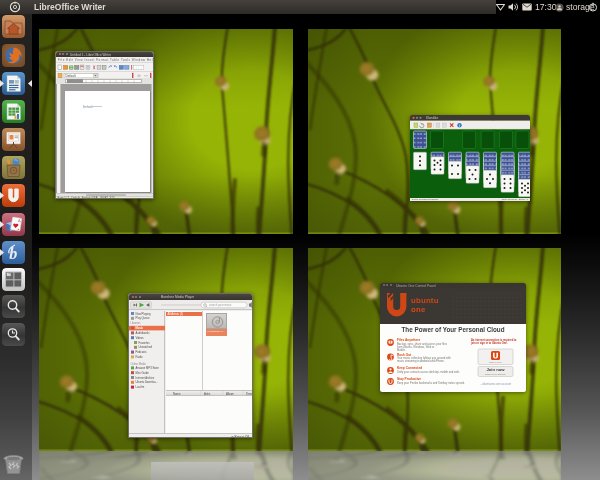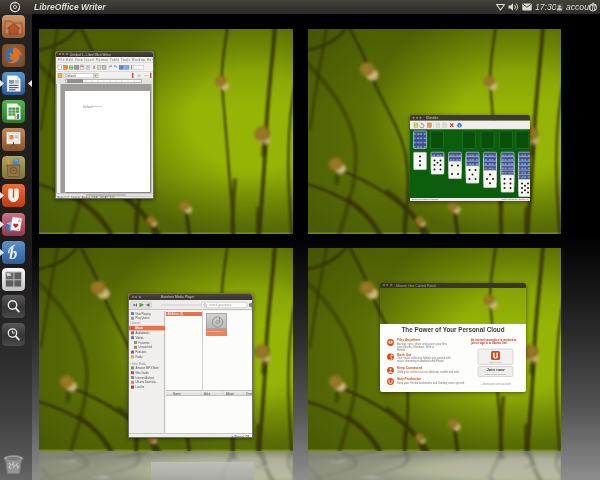--- a/index.html
+++ b/index.html
@@ -14,22 +14,22 @@
 .ws { position:absolute; overflow:hidden; }
 #ws1 { left:39px; top:29px;  width:254px; height:205px; }
 #ws2 { left:308px; top:29px; width:253px; height:205px; }
 #ws3 { left:39px; top:248px; width:254px; height:203px; }
 #ws4 { left:308px; top:248px; width:253px; height:203px; }
 .wp { position:absolute; left:0; top:0; width:100%; height:100%; }
 
 .refl { position:absolute; overflow:hidden; opacity:0.4; }
 .refl > svg { position:absolute; left:0; width:100%; transform:scaleY(-1); filter:grayscale(72%) brightness(1.75) blur(1.8px); }
 
-#panel { position:absolute; left:0; top:0; width:600px; height:14px;
-  background:linear-gradient(to bottom,#45413c,#2d2a27); z-index:50; color:#dfdbd2;font-style:italic; }
+#panel { position:absolute; left:0; top:0; width:496px; height:14px;
+  background:linear-gradient(to bottom,#45413c,#2d2a27); z-index:50; color:#dfdbd2; }
 #panel .apptitle { position:absolute; left:34px; top:2.4px; font-size:8.5px; font-weight:bold; color:#dfdbd2; }
 #panel .right { position:absolute; right:2px; top:0; height:14px; display:flex; align-items:center; gap:3px; }
 
 #launcher { position:absolute; left:0; top:14px; width:32px; height:466px; z-index:40;
   background:linear-gradient(to bottom, #252321 0%, #1e1c1b 55%, #2d2d2d 74%, #3f3f3f 86%, #555 95%, #666 100%); }
 .lic { position:absolute; left:2px; width:23px; height:23px; border-radius:4px; overflow:hidden; }
 .lic svg { position:absolute; left:0; top:0; }
 .larrow { position:absolute; z-index:45; }
 </style>
 </head>
@@ -469,20 +469,36 @@
       </svg>
     <div style="position:absolute; left:72px; top:35px; width:146px; height:109px; border-radius:2.5px; filter:blur(0.45px); box-shadow:0 1px 4px rgba(0,0,0,0.5); overflow:hidden;">
 
       <div style="position:absolute; left:0; top:0; width:100%; height:5px; background:#393531;">
         <div style="position:absolute; left:2.5px; top:1.3px; width:2.1px; height:2.1px; border-radius:50%; border:0.5px solid #8a8682;"></div>
         <div style="position:absolute; left:6.3px; top:1.3px; width:2.1px; height:2.1px; border-radius:50%; border:0.5px solid #8a8682;"></div>
         <div style="position:absolute; left:10.1px; top:1.3px; width:2.1px; height:2.1px; border-radius:50%; border:0.5px solid #8a8682;"></div>
         <div style="position:absolute; left:16px; top:0.8px; font-size:3.4px; color:#aaa69e;">Ubuntu One Control Panel</div>
       </div>
 
+      <div style="position:absolute; left:0; top:5px; width:100%; height:36px; background:#3b3733; overflow:hidden;">
+        <svg width="146" height="36">
+          <defs>
+            <pattern id="dotpat" width="4" height="4" patternUnits="userSpaceOnUse">
+              <circle cx="1.2" cy="1.2" r="0.75" fill="#423e3a"></circle>
+            </pattern>
+          </defs>
+          <rect x="72" y="2" width="72" height="32" fill="url(#dotpat)"></rect>
+
+          <path d="M7,5 h6.2 v13.6 a3.5,3.5 0 0 0 7,0 V5 h6.2 v13.7 a9.7,9.7 0 0 1 -19.4,0 Z" fill="#cf4716"></path>
+          <path d="M13.2,4.8 l-5.2,5.8 v-3 l2.6,-2.8 Z" fill="#3b3733"></path>
+          <path d="M10.5,10.2 l2.7,-2.6 v3 l-2.7,2.4 Z" fill="#3b3733" opacity="0.9"></path>
+          <text x="31" y="15" font-size="7.8" fill="#cf4716" font-family="Liberation Sans" font-weight="bold" letter-spacing="0.2">ubuntu</text>
+          <text x="31" y="23.5" font-size="7.8" fill="#dd4814" font-family="Liberation Sans" font-weight="bold" letter-spacing="0.2">one</text>
+        </svg>
+      </div>
 
       <div style="position:absolute; left:0; top:41px; width:100%; height:68px; background:#fdfdfc; font-family:'Liberation Sans',sans-serif;">
         <div style="position:absolute; left:0; top:2px; width:100%; text-align:center; font-size:6.3px; font-weight:bold; color:#3c3c3c;">The Power of Your Personal Cloud</div>
         <svg width="146" height="68" style="position:absolute; left:0; top:0;">
           <g>
             <circle cx="10.5" cy="18.5" r="3.4" fill="#dd4814"></circle>
               <rect x="8.6" y="16.8" width="3.8" height="2.6" rx="0.5" fill="#fff"></rect>
               <circle cx="10.5" cy="18" r="0.8" fill="#dd4814"></circle>
             <circle cx="10.5" cy="33" r="3.4" fill="#dd4814"></circle>
               <path d="M9.5,35 a1.2,1.2 0 1 0 1.5,-1.1 v-3 l2.2,0.6" stroke="#fff" stroke-width="0.8" fill="none"></path>
@@ -542,21 +558,21 @@
       <svg style="position:absolute;left:522px;top:3px" width="10" height="8" viewBox="0 0 10 8">
           <rect x="0.3" y="0.5" width="9.4" height="7" rx="0.8" fill="#dfdbd2"></rect>
           <path d="M0.7,1 L5,4.2 L9.3,1" fill="none" stroke="#3a3733" stroke-width="0.9"></path>
         </svg>
       <span style="position:absolute;left:535px;top:2.2px;font-size:8.6px;">17:30</span>
       <svg style="position:absolute;left:555px;top:2.5px" width="9" height="9" viewBox="0 0 12 12">
           <circle cx="6" cy="6" r="5.5" fill="#524d47"></circle>
           <circle cx="6" cy="4.6" r="1.7" fill="#cfcac2"></circle>
           <path d="M2.5,9.5 a3.5,3 0 0 1 7,0 Z" fill="#cfcac2"></path>
         </svg>
-      <span style="position:absolute;left:566px;top:2.2px;font-size:8.6px;">account</span>
+      <span style="position:absolute;left:566px;top:2.2px;font-size:8.6px;">storage</span>
       <svg style="position:absolute;left:588px;top:2px" width="10" height="10" viewBox="0 0 12 12">
           <circle cx="6" cy="6.5" r="4.3" fill="none" stroke="#dfdbd2" stroke-width="1.2"></circle>
           <line x1="6" y1="0.8" x2="6" y2="5" stroke="#dfdbd2" stroke-width="1.3"></line>
         </svg>
     </div>
   </div>
 
   <div id="launcher">
 
     <div class="lic" style="top:1px;">

